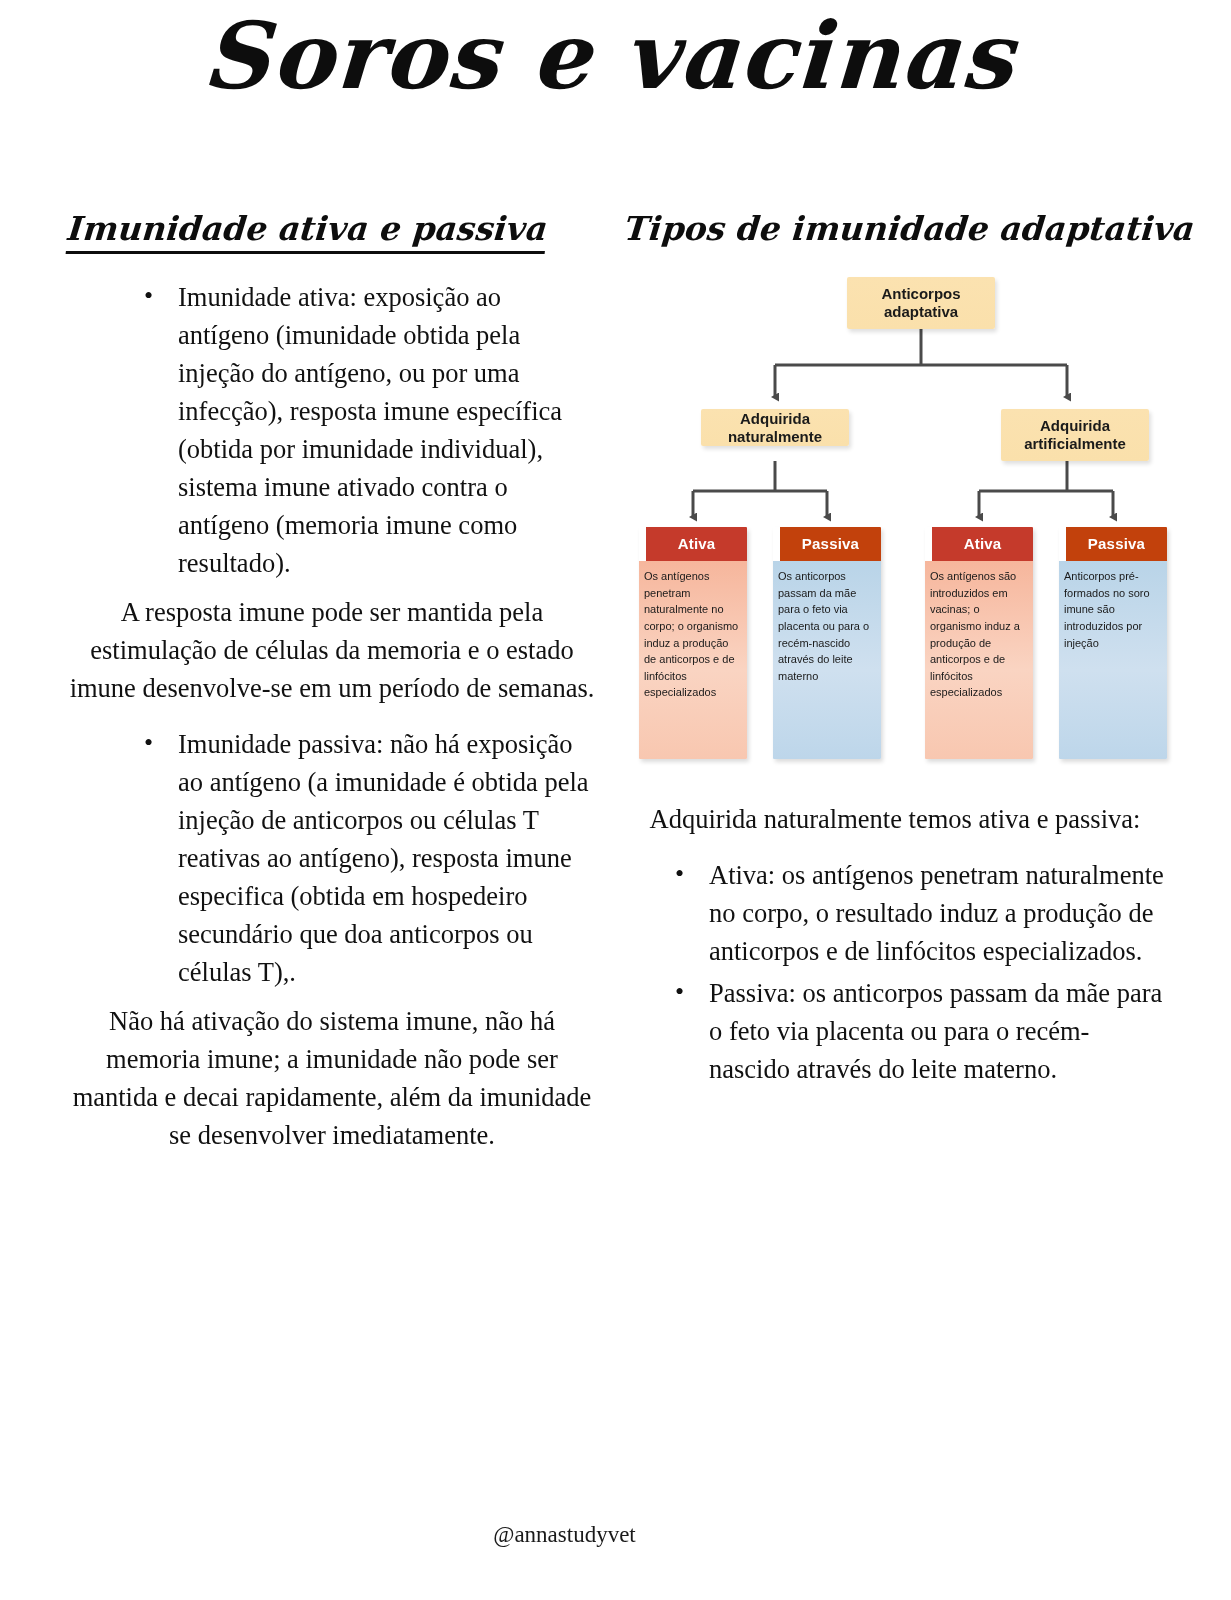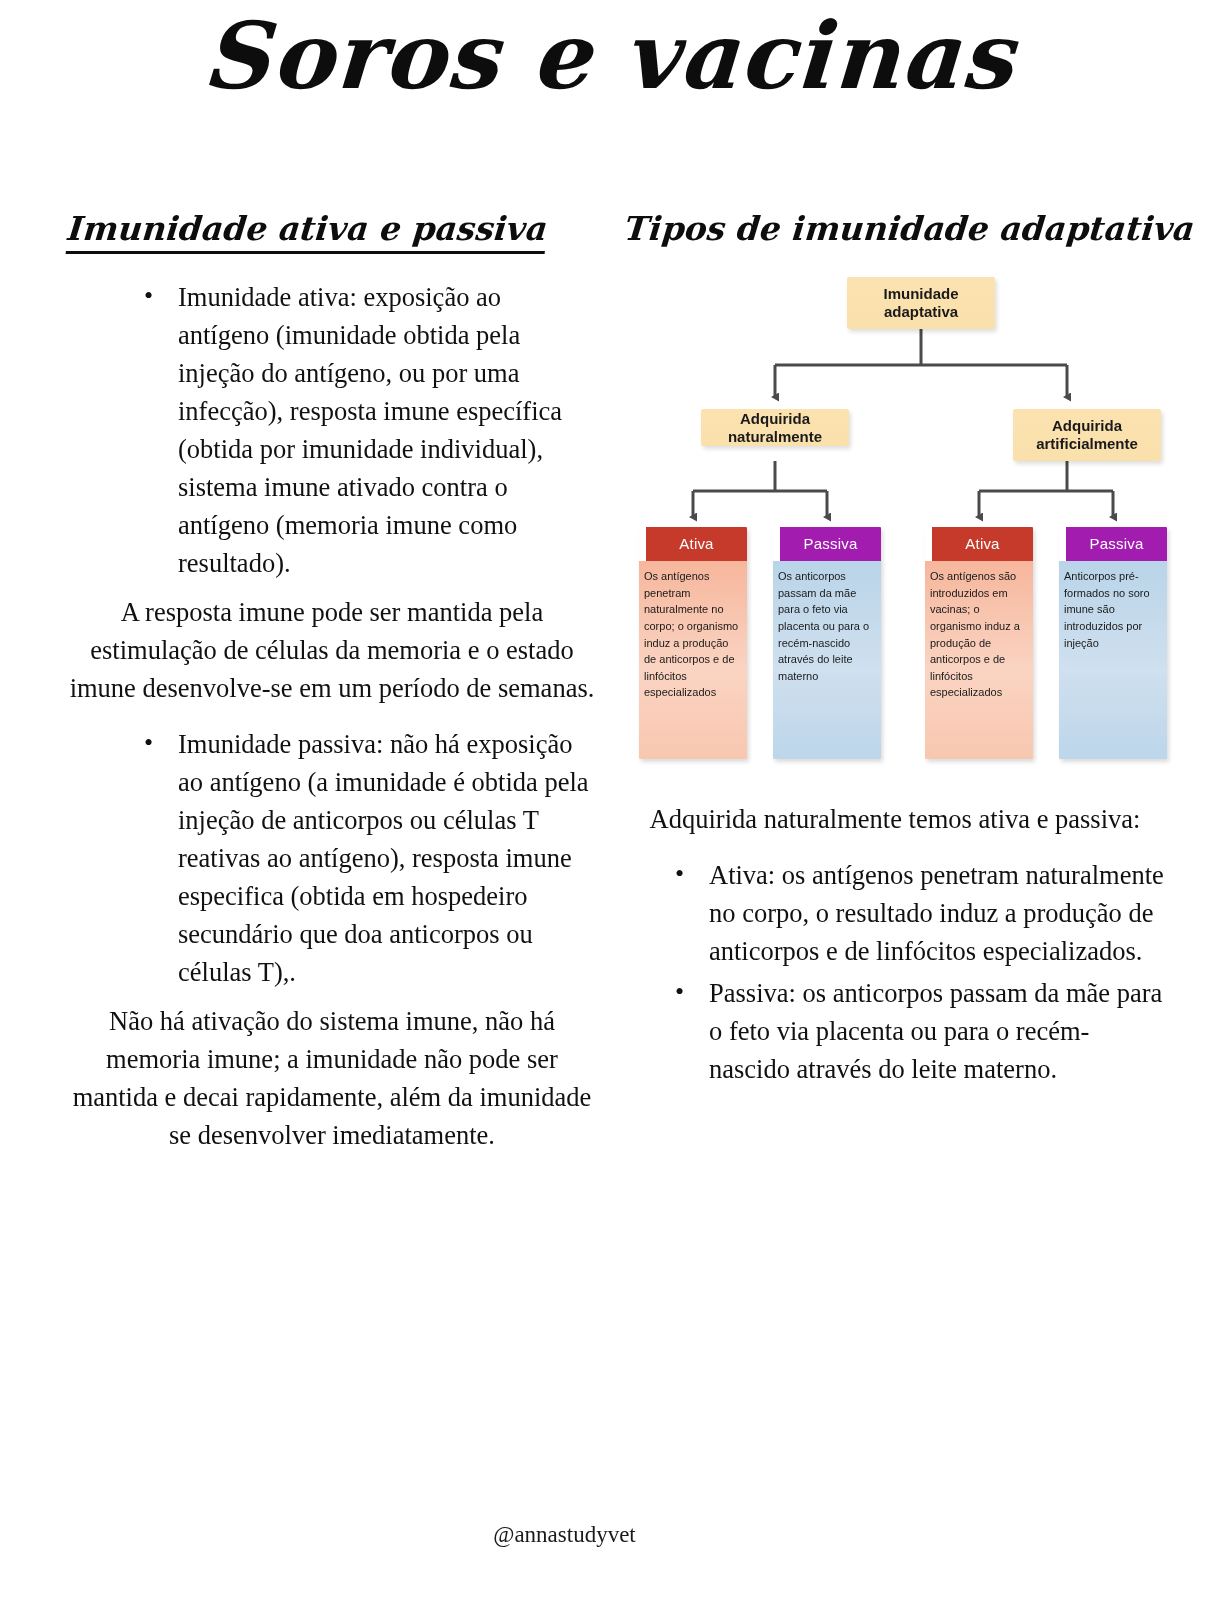--- a/index.html
+++ b/index.html
@@ -113,50 +113,50 @@
     line-height: 18px;
     color: #1a1a1a;
     display: flex;
     align-items: center;
     justify-content: center;
     box-shadow: 2px 3px 4px rgba(0,0,0,0.13);
     padding: 4px 6px;
   }
   #dg-root   { left: 222px; top: 8px;   width: 148px; height: 52px; }
   #dg-nat    { left: 76px;  top: 140px; width: 148px; height: 37px; }
-  #dg-art    { left: 388px; top: 140px; width: 148px; height: 52px; }
+  #dg-art    { left: 376px; top: 140px; width: 148px; height: 52px; }
 
   .card {
     position: absolute;
     width: 108px;
     border-radius: 1px;
     overflow: hidden;
     box-shadow: 2px 3px 4px rgba(0,0,0,0.14);
   }
   .card .card-head {
     text-align: center;
-    font-weight: 400;
+    font-weight: 700;
     font-size: 15px;
     line-height: 34px;
     height: 34px;
     color: #ffffff;
     letter-spacing: 0.2px;
     margin-left: 7px;
   }
   .card .card-body {
     text-align: left;
     font-size: 11px;
     line-height: 16.6px;
     color: #1a1a1a;
     padding: 7px 5px 10px 5px;
     min-height: 198px;
   }
   .card.ativa .card-head  { background: #c53a2b; }
   .card.ativa .card-body  { background: linear-gradient(180deg,#f6b69c 0%, #fad4c2 55%, #f8c7b0 100%); }
-  .card.passiva .card-head { background: #a21caf; }
+  .card.passiva .card-head { background: #c2410c; }
   .card.passiva .card-body { background: linear-gradient(180deg,#b9d4e8 0%, #cfe0ef 55%, #bdd6ea 100%); }
 
   #card-1 { left: 14px;  top: 258px; }
   #card-2 { left: 148px; top: 258px; }
   #card-3 { left: 300px; top: 258px; }
   #card-4 { left: 434px; top: 258px; }
 
   .dg-svg {
     position: absolute;
     left: 0; top: 0;
@@ -226,21 +226,21 @@
         <path d="M68,222 L68,248" marker-end="url(#arrow)"></path>
         <path d="M202,222 L202,248" marker-end="url(#arrow)"></path>
 
         <path d="M442,192 L442,222"></path>
         <path d="M354,222 L488,222"></path>
         <path d="M354,222 L354,248" marker-end="url(#arrow)"></path>
         <path d="M488,222 L488,248" marker-end="url(#arrow)"></path>
       </g>
     </svg>
 
-    <div class="dg-box" id="dg-root">Imunidade adaptativa</div>
+    <div class="dg-box" id="dg-root">Anticorpos adaptativa</div>
 
     <div class="dg-box" id="dg-nat">Adquirida naturalmente</div>
 
     <div class="dg-box" id="dg-art">Adquirida artificialmente</div>
 
     <div class="card ativa" id="card-1">
       <div class="card-head">Ativa</div>
       <div class="card-body">Os antígenos penetram naturalmente no corpo; o organismo induz a produção de anticorpos e de linfócitos especializados</div>
     </div>
 

